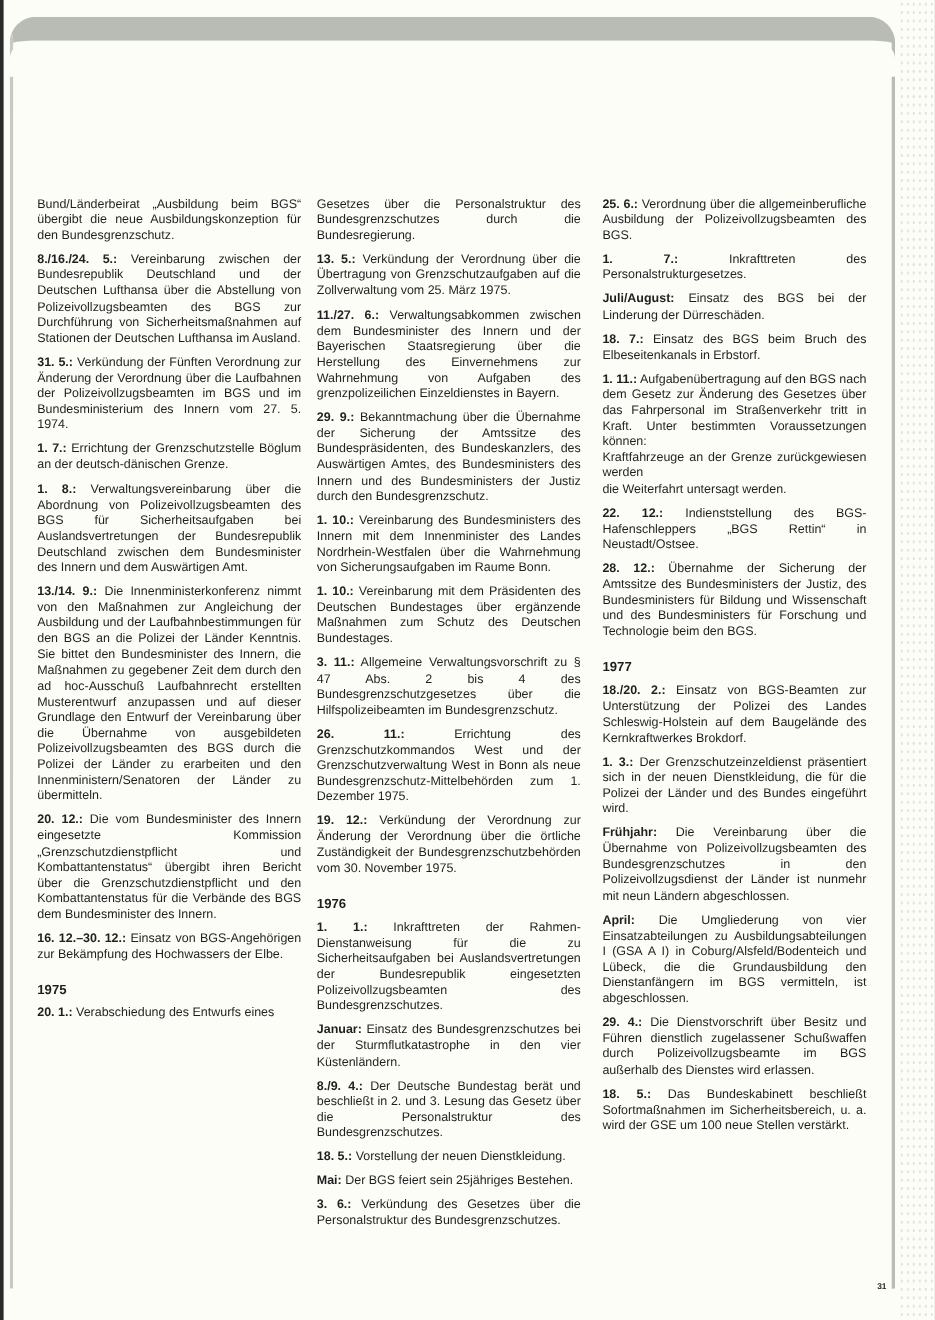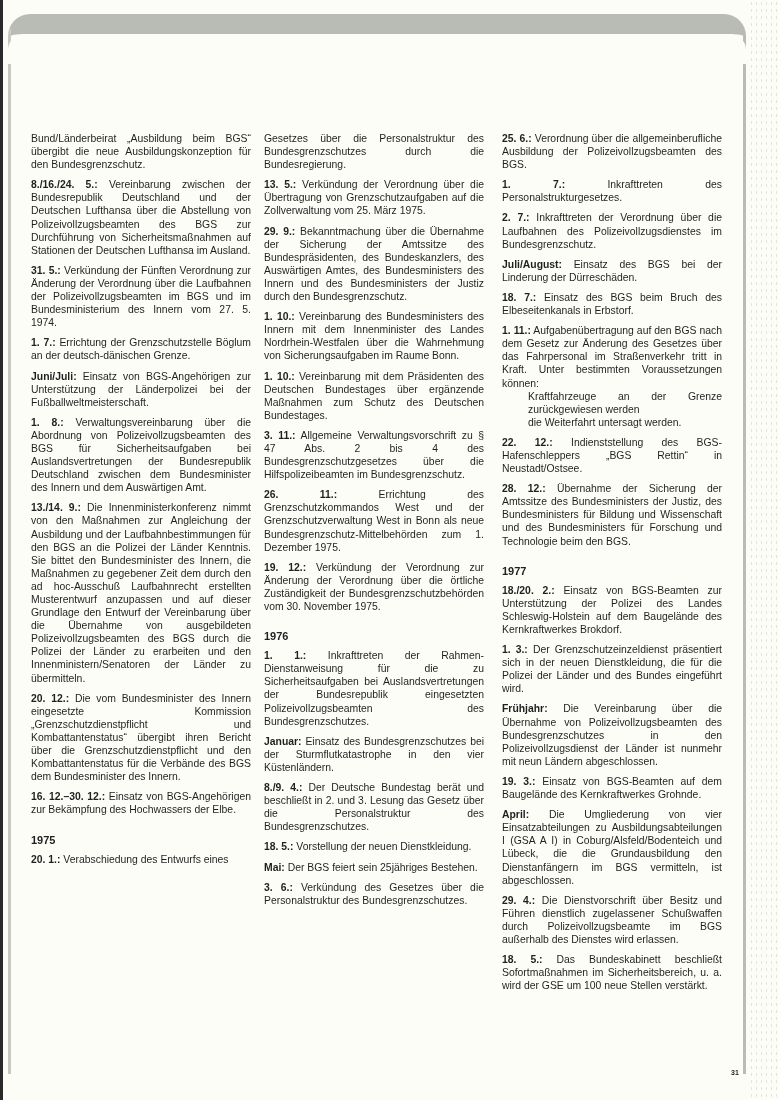--- a/index.html
+++ b/index.html
@@ -26,89 +26,87 @@
     border-right: 3px solid #b9bcb5;
     border-radius: 22px 22px 0 0;
     box-sizing: border-box;
   }
   .frame-inner {
     position: absolute; left: 8px; top: 34px; width: 738px; height: 30px;
     border-radius: 16px 16px 0 0;
     background: #fdfdf8;
   }
   .col {
-    position: absolute; top: 132px; width: 220px;
+    position: absolute; top: 164px; width: 220px;
     font-size: 10.4px; line-height: 13.1px;
     text-align: justify; hyphens: manual;
   }
   .col.c1 { left: 31px; }
   .col.c2 { left: 264px; }
   .col.c3 { left: 502px; }
   .entry { margin: 0 0 7px 0; }
   .entry b { font-weight: bold; }
   .year {
     font-weight: bold; font-size: 11px;
     margin: 17px 0 6px 0;
   }
-  .line-break { display: block; margin-left: 26px; }
+  .line-break { display: block; }
   .page-number {
     position: absolute; left: 731px; top: 1069px;
     font-size: 7px; font-weight: bold;
   }
 </style>
 </head>
 <body>
 
 <div class="left-edge"></div>
 <div class="right-speckle"></div>
 <div class="frame"></div>
 <div class="frame-inner"></div>
 
 <div class="col c1">
     <div class="entry"><span>Bund/Länderbeirat „Ausbildung beim BGS“ übergibt die neue Ausbildungskonzeption für den Bundesgrenzschutz.</span></div>
     <div class="entry"><b>8./16./24. 5.:</b><span> Vereinbarung zwischen der Bundesrepublik Deutschland und der Deutschen Lufthansa über die Abstellung von Polizeivollzugsbeamten des BGS zur Durchführung von Sicherheitsmaßnahmen auf Stationen der Deutschen Lufthansa im Ausland.</span></div>
     <div class="entry"><b>31. 5.:</b><span> Verkündung der Fünften Verordnung zur Änderung der Verordnung über die Laufbahnen der Polizeivollzugsbeamten im BGS und im Bundesministerium des Innern vom 27. 5. 1974.</span></div>
     <div class="entry"><b>1. 7.:</b><span> Errichtung der Grenzschutzstelle Böglum an der deutsch-dänischen Grenze.</span></div>
-    <div class="entry"><b>Juni/Juli:</b><span> Einsatz von BGS-Angehörigen zur Unterstützung der Länderpolizei bei der Fußballweltmeisterschaft.</span></div>
     <div class="entry"><b>1. 8.:</b><span> Verwaltungsvereinbarung über die Abordnung von Polizeivollzugsbeamten des BGS für Sicherheitsaufgaben bei Auslandsvertretungen der Bundesrepublik Deutschland zwischen dem Bundesminister des Innern und dem Auswärtigen Amt.</span></div>
     <div class="entry"><b>13./14. 9.:</b><span> Die Innenministerkonferenz nimmt von den Maßnahmen zur Angleichung der Ausbildung und der Laufbahnbestimmungen für den BGS an die Polizei der Länder Kenntnis. Sie bittet den Bundesminister des Innern, die Maßnahmen zu gegebener Zeit dem durch den ad hoc-Ausschuß Laufbahnrecht erstellten Musterentwurf anzupassen und auf dieser Grundlage den Entwurf der Vereinbarung über die Übernahme von ausgebildeten Polizeivollzugsbeamten des BGS durch die Polizei der Länder zu erarbeiten und den Innenministern/Senatoren der Länder zu übermitteln.</span></div>
     <div class="entry"><b>20. 12.:</b><span> Die vom Bundesminister des Innern eingesetzte Kommission „Grenzschutzdienstpflicht und Kombattantenstatus“ übergibt ihren Bericht über die Grenzschutzdienstpflicht und den Kombattantenstatus für die Verbände des BGS dem Bundesminister des Innern.</span></div>
     <div class="entry"><b>16. 12.–30. 12.:</b><span> Einsatz von BGS-Angehörigen zur Bekämpfung des Hochwassers der Elbe.</span></div>
     <div class="year">1975</div>
     <div class="entry"><b>20. 1.:</b><span> Verabschiedung des Entwurfs eines</span></div>
   </div>
 <div class="col c2">
     <div class="entry"><span>Gesetzes über die Personalstruktur des Bundesgrenzschutzes durch die Bundesregierung.</span></div>
     <div class="entry"><b>13. 5.:</b><span> Verkündung der Verordnung über die Übertragung von Grenzschutzaufgaben auf die Zollverwaltung vom 25. März 1975.</span></div>
+    <div class="entry"><b>11./27. 6.:</b><span> Verwaltungsabkommen zwischen dem Bundesminister des Innern und der Bayerischen Staatsregierung über die Herstellung des Einvernehmens zur Wahrnehmung von Aufgaben des grenzpolizeilichen Einzeldienstes in Bayern.</span></div>
     <div class="entry"><b>29. 9.:</b><span> Bekanntmachung über die Übernahme der Sicherung der Amtssitze des Bundespräsidenten, des Bundeskanzlers, des Auswärtigen Amtes, des Bundesministers des Innern und des Bundesministers der Justiz durch den Bundesgrenzschutz.</span></div>
     <div class="entry"><b>1. 10.:</b><span> Vereinbarung des Bundesministers des Innern mit dem Innenminister des Landes Nordrhein-Westfalen über die Wahrnehmung von Sicherungsaufgaben im Raume Bonn.</span></div>
     <div class="entry"><b>1. 10.:</b><span> Vereinbarung mit dem Präsidenten des Deutschen Bundestages über ergänzende Maßnahmen zum Schutz des Deutschen Bundestages.</span></div>
     <div class="entry"><b>3. 11.:</b><span> Allgemeine Verwaltungsvorschrift zu § 47 Abs. 2 bis 4 des Bundesgrenzschutzgesetzes über die Hilfspolizeibeamten im Bundesgrenzschutz.</span></div>
     <div class="entry"><b>26. 11.:</b><span> Errichtung des Grenzschutzkommandos West und der Grenzschutzverwaltung West in Bonn als neue Bundesgrenzschutz-Mittelbehörden zum 1. Dezember 1975.</span></div>
     <div class="entry"><b>19. 12.:</b><span> Verkündung der Verordnung zur Änderung der Verordnung über die örtliche Zuständigkeit der Bundesgrenzschutzbehörden vom 30. November 1975.</span></div>
     <div class="year">1976</div>
     <div class="entry"><b>1. 1.:</b><span> Inkrafttreten der Rahmen-Dienstanweisung für die zu Sicherheitsaufgaben bei Auslandsvertretungen der Bundesrepublik eingesetzten Polizeivollzugsbeamten des Bundesgrenzschutzes.</span></div>
     <div class="entry"><b>Januar:</b><span> Einsatz des Bundesgrenzschutzes bei der Sturmflutkatastrophe in den vier Küstenländern.</span></div>
     <div class="entry"><b>8./9. 4.:</b><span> Der Deutsche Bundestag berät und beschließt in 2. und 3. Lesung das Gesetz über die Personalstruktur des Bundesgrenzschutzes.</span></div>
     <div class="entry"><b>18. 5.:</b><span> Vorstellung der neuen Dienstkleidung.</span></div>
     <div class="entry"><b>Mai:</b><span> Der BGS feiert sein 25jähriges Bestehen.</span></div>
     <div class="entry"><b>3. 6.:</b><span> Verkündung des Gesetzes über die Personalstruktur des Bundesgrenzschutzes.</span></div>
   </div>
 <div class="col c3">
     <div class="entry"><b>25. 6.:</b><span> Verordnung über die allgemeinberufliche Ausbildung der Polizeivollzugsbeamten des BGS.</span></div>
     <div class="entry"><b>1. 7.:</b><span> Inkrafttreten des Personalstrukturgesetzes.</span></div>
-    <div class="entry"><b>2. 7.:</b><span> Inkrafttreten der Verordnung über die Laufbahnen des Polizeivollzugsdienstes im Bundesgrenzschutz.</span></div>
     <div class="entry"><b>Juli/August:</b><span> Einsatz des BGS bei der Linderung der Dürreschäden.</span></div>
     <div class="entry"><b>18. 7.:</b><span> Einsatz des BGS beim Bruch des Elbeseitenkanals in Erbstorf.</span></div>
     <div class="entry"><b>1. 11.:</b><span> Aufgabenübertragung auf den BGS nach dem Gesetz zur Änderung des Gesetzes über das Fahrpersonal im Straßenverkehr tritt in Kraft. Unter bestimmten Voraussetzungen können:</span><span class="line-break">Kraftfahrzeuge an der Grenze zurückgewiesen werden</span><span class="line-break">die Weiterfahrt untersagt werden.</span></div>
     <div class="entry"><b>22. 12.:</b><span> Indienststellung des BGS-Hafenschleppers „BGS Rettin“ in Neustadt/Ostsee.</span></div>
     <div class="entry"><b>28. 12.:</b><span> Übernahme der Sicherung der Amtssitze des Bundesministers der Justiz, des Bundesministers für Bildung und Wissenschaft und des Bundesministers für Forschung und Technologie beim den BGS.</span></div>
     <div class="year">1977</div>
     <div class="entry"><b>18./20. 2.:</b><span> Einsatz von BGS-Beamten zur Unterstützung der Polizei des Landes Schleswig-Holstein auf dem Baugelände des Kernkraftwerkes Brokdorf.</span></div>
     <div class="entry"><b>1. 3.:</b><span> Der Grenzschutzeinzeldienst präsentiert sich in der neuen Dienstkleidung, die für die Polizei der Länder und des Bundes eingeführt wird.</span></div>
     <div class="entry"><b>Frühjahr:</b><span> Die Vereinbarung über die Übernahme von Polizeivollzugsbeamten des Bundesgrenzschutzes in den Polizeivollzugsdienst der Länder ist nunmehr mit neun Ländern abgeschlossen.</span></div>
-    <div class="entry"><b>19. 3.:</b><span> Einsatz von BGS-Beamten auf dem Baugelände des Kernkraftwerkes Grohnde.</span></div>
     <div class="entry"><b>April:</b><span> Die Umgliederung von vier Einsatzabteilungen zu Ausbildungsabteilungen I (GSA A I) in Coburg/Alsfeld/Bodenteich und Lübeck, die die Grundausbildung den Dienstanfängern im BGS vermitteln, ist abgeschlossen.</span></div>
     <div class="entry"><b>29. 4.:</b><span> Die Dienstvorschrift über Besitz und Führen dienstlich zugelassener Schußwaffen durch Polizeivollzugsbeamte im BGS außerhalb des Dienstes wird erlassen.</span></div>
     <div class="entry"><b>18. 5.:</b><span> Das Bundeskabinett beschließt Sofortmaßnahmen im Sicherheitsbereich, u. a. wird der GSE um 100 neue Stellen verstärkt.</span></div>
   </div>
 
 <div class="page-number">31</div>
 
 </body></html>

